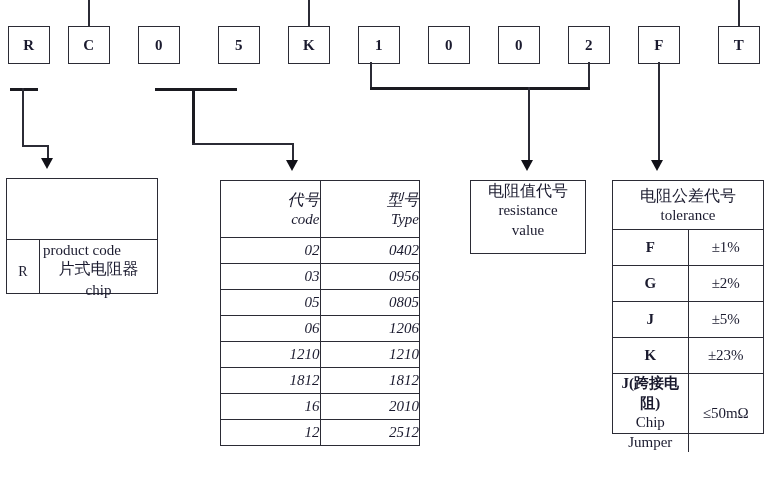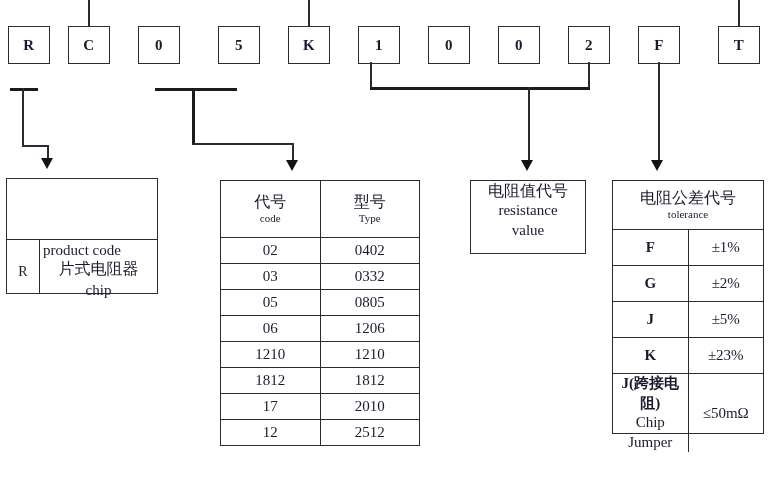--- a/index.html
+++ b/index.html
@@ -114,35 +114,36 @@
   
   .size-panel { left: 220px; top: 180px; width: 200px; height: 266px; }
   .size-table {
     width: 100%;
     height: 100%;
     border-collapse: collapse;
     table-layout: fixed;
   }
   .size-table td {
     border: 1.2px solid #2b2b35;
-    text-align: center;
+    text-align: right;
     font-size: 15px;
     padding: 0;
     vertical-align: middle;
+    font-style: italic;
   }
   .size-table td.hd {
     height: 56px;
     line-height: 1.25;
     border-top: none;
   }
   .size-table tr td:first-child { border-left: none; }
   .size-table tr td:last-child { border-right: none; }
   .size-table tr:last-child td { border-bottom: none; }
   .hd-cn { font-size: 16px; display: block; }
-  .hd-en { font-size: 11px; display: block; }
+  .hd-en { font-size: 15px; display: block; }
 
   
   .res-panel {
     left: 470px; top: 180px; width: 116px; height: 74px;
     display: flex;
     flex-direction: column;
     align-items: center;
     line-height: 1.28;
   }
   .res-cn { font-size: 16px; }
@@ -241,40 +242,40 @@
             <span class="hd-cn">型号</span>
             <span class="hd-en">Type</span>
           </td>
         </tr>
         <tr>
             <td>02</td>
             <td>0402</td>
           </tr>
         <tr>
             <td>03</td>
-            <td>0332</td>
+            <td>0956</td>
           </tr>
         <tr>
             <td>05</td>
             <td>0805</td>
           </tr>
         <tr>
             <td>06</td>
             <td>1206</td>
           </tr>
         <tr>
             <td>1210</td>
             <td>1210</td>
           </tr>
         <tr>
             <td>1812</td>
             <td>1812</td>
           </tr>
         <tr>
-            <td>17</td>
+            <td>16</td>
             <td>2010</td>
           </tr>
         <tr>
             <td>12</td>
             <td>2512</td>
           </tr>
       </tbody>
     </table>
   </div>
 

